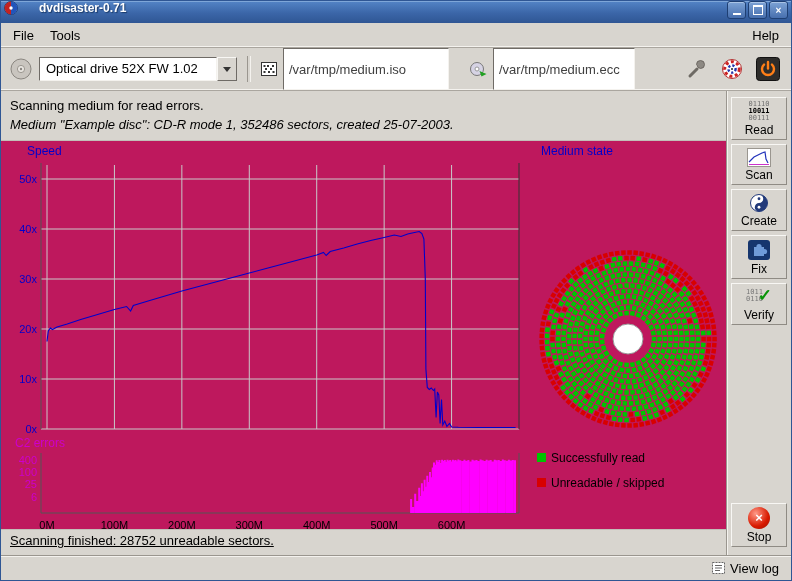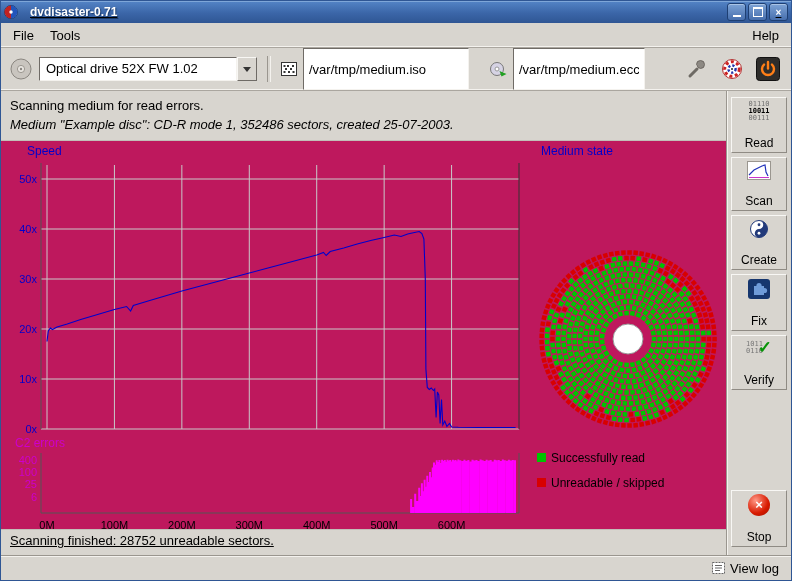--- a/index.html
+++ b/index.html
@@ -3,24 +3,23 @@
 <meta charset="utf-8">
 <style>
   html,body { margin:0; padding:0; background:#888; font-family:"Liberation Sans", sans-serif; }
   .window {
     position:relative; width:792px; height:581px; box-sizing:border-box;
     background:#d8d5cf; border:1px solid #2f5694;
     display:flex; flex-direction:column; overflow:hidden;
   }
   
   .titlebar {
-    height:22px; flex:0 0 22px; display:flex; align-items:center; gap:12px; padding:0 3px;
+    height:22px; flex:0 0 22px; display:flex; gap:21px; padding:0 3px;
     background:linear-gradient(180deg,#5484c6 0%,#3b66a8 55%,#2f5694 100%);
     box-shadow:inset 0 1px 0 #7ea6d8;
-    text-decoration:underline;
   }
   .titlebar .title { color:#fff; font-weight:bold; font-size:12px; text-shadow:1px 1px 1px #1a3a6a; flex:1; }
   .win-controls { display:flex; gap:2px; }
   .winbtn {
     width:17px; height:16px; border:1px solid #1e3f73; border-radius:3px;
     background:linear-gradient(180deg,#7da3d6,#476fae);
     display:flex; align-items:center; justify-content:center; cursor:default;
     color:#fff; font-size:10px; font-weight:bold; box-shadow:inset 0 1px 0 #a9c4e6;
   }
   .glyph-min { width:8px; height:2px; background:#fff; margin-top:8px; }
@@ -31,54 +30,54 @@
     border-bottom:1px solid #aaa69f; box-shadow:inset 0 -1px 0 #f4f2ee;
   }
   .menu-item { padding:3px 8px; }
   .menubar .spacer, .flex-spacer { flex:1; }
   
   .toolbar {
     flex:0 0 42px; display:flex; align-items:center; gap:6px; padding:0 8px;
     border-bottom:1px solid #aaa69f; box-shadow:inset 0 -1px 0 #f4f2ee;
   }
   .tb-sep { width:2px; height:26px; border-left:1px solid #9a968f; border-right:1px solid #f4f2ee; margin:0 4px; }
-  .combo { display:flex; height:24px; width:218px; cursor:default; }
+  .combo { display:flex; height:24px; width:198px; cursor:default; }
   .combo-text {
     flex:1; background:#fff; border:1px solid; border-color:#6f6b66 #f4f2ee #f4f2ee #6f6b66;
     font-size:13px; padding:3px 6px; white-space:nowrap; overflow:hidden;
   }
   .combo-arrow {
     width:18px; border:1px solid; border-color:#f8f7f4 #6f6b66 #6f6b66 #f8f7f4; background:#d8d5cf;
     display:flex; align-items:center; justify-content:center;
   }
   .combo-arrow i { width:0; height:0; border-left:4px solid transparent; border-right:4px solid transparent; border-top:5px solid #333; }
   .entry {
     height:24px; box-sizing:border-box; background:#fff; border:1px solid; border-color:#6f6b66 #f4f2ee #f4f2ee #6f6b66;
-    font-size:13px; padding:20px 5px; font-family:"Liberation Sans",sans-serif; color:#000000;
-  }
-  .entry.iso { width:166px; } .entry.ecc { width:132px; }
+    font-size:13px; padding:20px 5px; font-family:"Liberation Sans",sans-serif; color:#404040;
+  }
+  .entry.iso { width:166px; } .entry.ecc { width:142px; }
   .tb-btn {
     width:28px; height:28px; display:flex; align-items:center; justify-content:center;
     border:1px solid transparent; background:transparent;
   }
   
   .mainrow { flex:1; display:flex; min-height:0; }
   .content { flex:1; display:flex; flex-direction:column; min-width:0; }
   .statusarea { flex:0 0 44px; padding:5px 11px 0 9px; font-size:13px; line-height:19px; }
   .statusarea .italic { font-style:italic; }
   .whitearea { flex:1; background:#be185d; border-top:1px solid #c2beb8; overflow:hidden; }
   .bottomstatus { flex:0 0 22px; font-size:13px; padding:3px 9px 0 9px; border-top:1px solid #c2beb8;text-decoration:underline; }
   svg { font-family:"Liberation Sans", sans-serif; }
   
   .sidebar {
     flex:0 0 65px; border-left:1px solid #9a968f; box-shadow:inset 1px 0 0 #f4f2ee;
     display:flex; flex-direction:column; align-items:center; padding:4px 0 6px 0; box-sizing:border-box;
   }
   .sbtn {
-    width:56px; margin:2px 0; padding:3px 0 2px 0; display:flex; flex-direction:column; align-items:center; gap:14px;
+    width:56px; margin:2px 0; padding:3px 0 2px 0; display:flex; flex-direction:column; align-items:center; gap:1px;
     background:#d8d5cf; border:1px solid; border-color:#f8f7f4 #8f8b84 #8f8b84 #f8f7f4;
     font-family:"Liberation Sans",sans-serif; font-size:12px; color:#000; cursor:default;
   }
   .icon-binary { display:flex; flex-direction:column; align-items:center; line-height:7px; font-family:"DejaVu Sans Mono",monospace; font-size:7px; }
   .b-dim { color:#6f6f6f; } .b-bold { color:#000; font-weight:bold; }
   .verify-ico { position:relative; width:26px; height:20px; }
   .verify-ico .lines { position:absolute; left:0; top:2px; font-family:"DejaVu Sans Mono",monospace; font-size:7px; line-height:7px; color:#777; }
   .verify-ico .check { position:absolute; right:0; top:-2px; color:#089408; font-size:17px; font-weight:bold; }
   .stop-ico {
     width:22px; height:22px; border-radius:50%;

